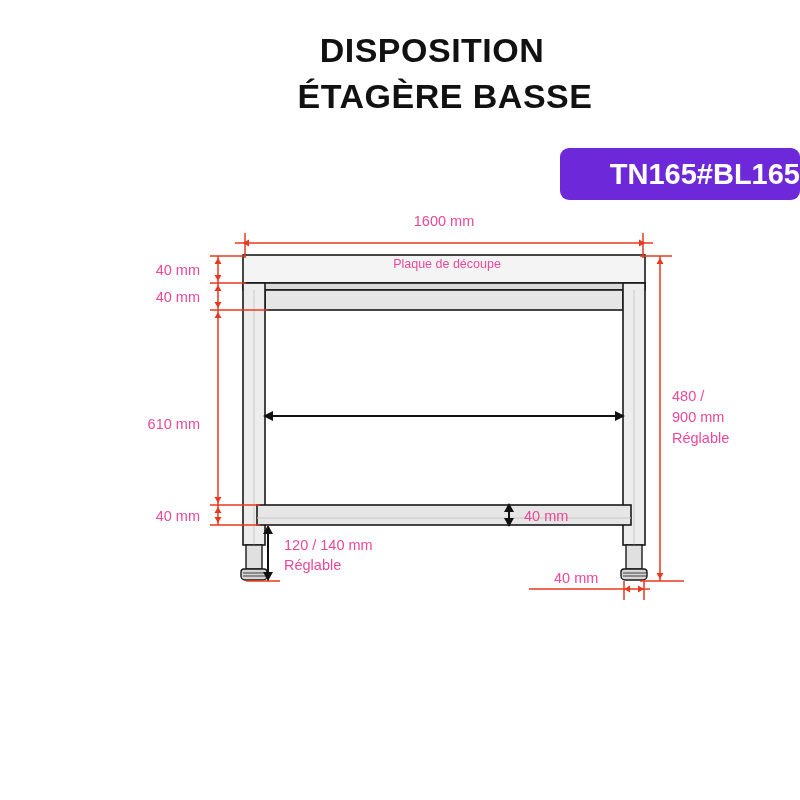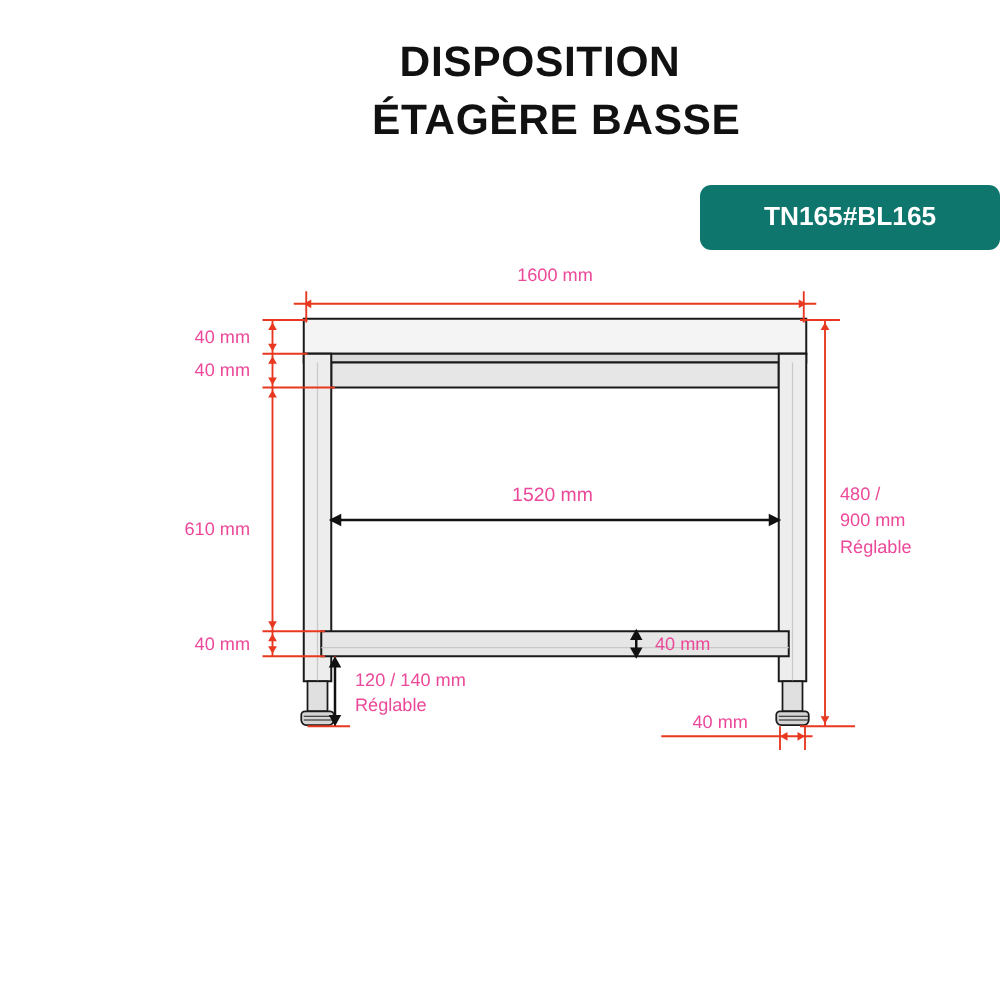--- a/index.html
+++ b/index.html
@@ -37,28 +37,28 @@
   .title-l1 { top: 30px; }
   .title-l2 { top: 76px; padding-left: 13px; }
 
   
   .badge {
     position: absolute;
     left: 528px;
     top: 148px;
     width: 240px;
     height: 52px;
-    background: #0f766e;
+    background: #6d28d9;
     border-radius: 9px;
     color: #ffffff;
     font-weight: bold;
-    font-size: 21px;
+    font-size: 29px;
     display: flex;
     align-items: center;
-    justify-content: center;
+    justify-content: flex-end;
   }
   svg { position: absolute; left: 0; top: 0; overflow: visible; }
 
   .lbl {
     position: absolute;
     font-size: 14.5px;
     color: #ec4899;
     white-space: nowrap;
   }
   .lbl-c { text-align: center; }
@@ -185,30 +185,30 @@
 
     <g>
       <line x1="236" y1="527" x2="236" y2="579" stroke="#111111" stroke-width="2"></line>
       <polygon points="236,525 231,534 241,534" fill="#111111"></polygon>
       <polygon points="236,581 231,572 241,572" fill="#111111"></polygon>
     </g>
   </svg>
 
   <div class="lbl lbl-c" style="left:332px; top:213px; width:160px;">1600 mm</div>
 
+  <div class="lbl lbl-c lbl-small" style="left:300px; top:257px; width:230px;">Plaque de découpe</div>
 
   <div class="lbl lbl-r" style="left:58px; top:262px; width:110px;">40 mm</div>
 
   <div class="lbl lbl-r" style="left:58px; top:289px; width:110px;">40 mm</div>
 
   <div class="lbl lbl-r" style="left:40px; top:416px; width:128px;">610 mm</div>
 
   <div class="lbl lbl-r" style="left:58px; top:508px; width:110px;">40 mm</div>
 
-  <div class="lbl lbl-c" style="left:330px; top:388px; width:160px; font-size:15.5px;">1520 mm</div>
 
   <div class="lbl" style="left:492px; top:508px;">40 mm</div>
 
   <div class="lbl" style="left:252px; top:537px;">120 / 140 mm</div>
   <div class="lbl" style="left:252px; top:557px;">Réglable</div>
 
   <div class="lbl" style="left:522px; top:570px;">40 mm</div>
 
   <div class="lbl" style="left:640px; top:388px;">480 /</div>
   <div class="lbl" style="left:640px; top:409px;">900 mm</div>

